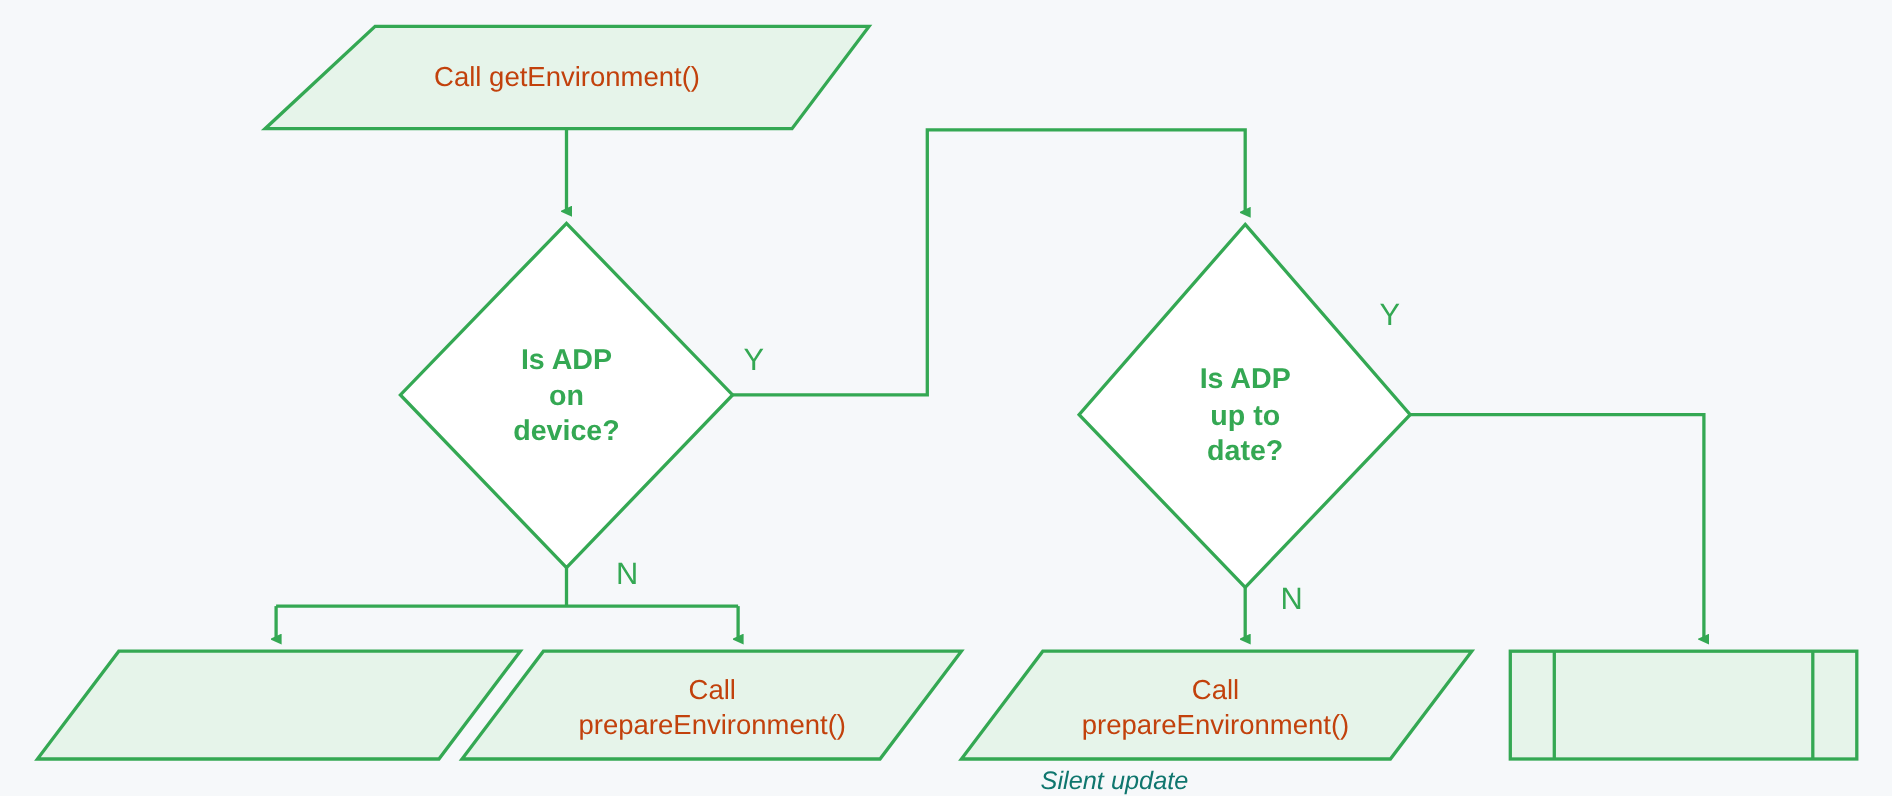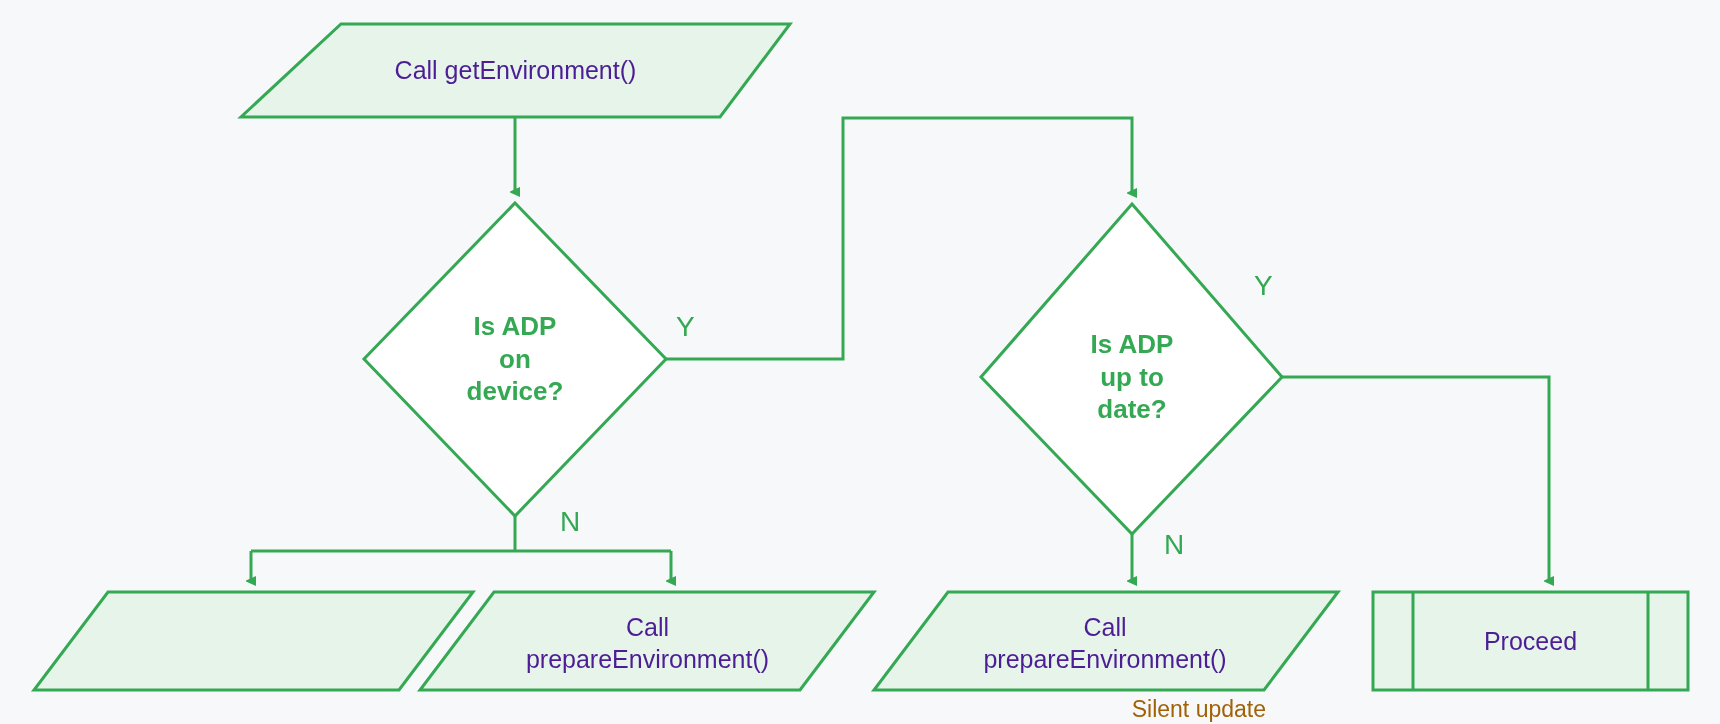--- a/index.html
+++ b/index.html
@@ -31,42 +31,43 @@
     position: absolute;
     display: flex;
     align-items: center;
     justify-content: center;
     text-align: center;
     line-height: 1.30;
     pointer-events: none;
     white-space: pre-line;
   }
   .label-process {
-    color: #4c1d95;
+    color: #c2410c;
     font-size: 25px;
     font-weight: 400;
   }
   .label-decision {
     color: #34a853;
     font-size: 26px;
     font-weight: 700;
     line-height: 1.26;
   }
   .edge-label {
     position: absolute;
     color: #34a853;
     font-size: 28px;
     font-weight: 400;
     line-height: 1;
   }
   .caption-note {
     position: absolute;
-    color: #a16207;
+    color: #0f766e;
     font-size: 23px;
-    text-align: right;
+    font-style: italic;
+    text-align: left;
     line-height: 1;
   }
 </style>
 </head>
 <body>
 
 <div id="flow-root">
 
   <svg id="flow-svg" viewBox="0 0 1720 724">
     <defs>
@@ -115,21 +116,20 @@
 up to
 date?</div>
 
 
   <div class="node-label label-process" style="left:440px; top:596px; width:415px; height:94px;">Call
 prepareEnvironment()</div>
 
   <div class="node-label label-process" style="left:895px; top:596px; width:420px; height:94px;">Call
 prepareEnvironment()</div>
 
-  <div class="node-label label-process" style="left:1413px; top:592px; width:235px; height:98px;">Proceed</div>
 
   <div class="edge-label" style="left:676px; top:313px;">Y</div>
 
   <div class="edge-label" style="left:560px; top:508px;">N</div>
 
   <div class="edge-label" style="left:1254px; top:272px;">Y</div>
 
   <div class="edge-label" style="left:1164px; top:531px;">N</div>
 
   <div class="caption-note" style="left:946px; top:698px; width:320px;">Silent update</div>

